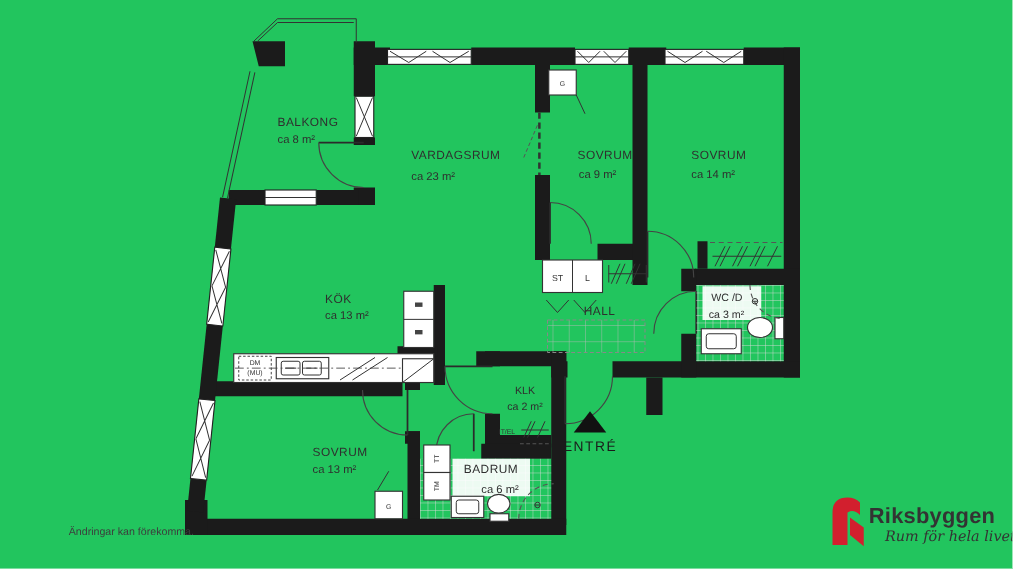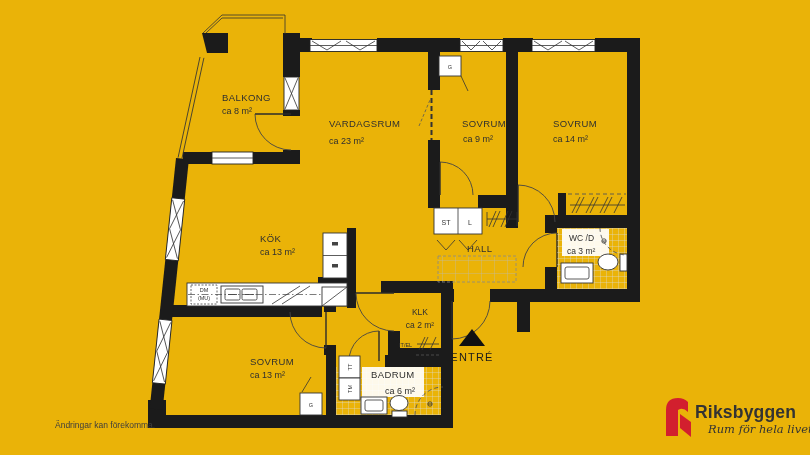--- a/index.html
+++ b/index.html
@@ -1,16 +1,16 @@
 <!DOCTYPE html>
 <html><head>
 <meta charset="utf-8">
 <style>
   html,body{margin:0;padding:0;background:#fff;}
-  #stage{position:relative;width:810px;height:455px;background:#eab308;overflow:hidden;text-decoration:underline;}
+  #stage{position:relative;width:810px;height:455px;background:#22c55e;overflow:hidden;text-decoration:underline;}
   svg{display:block;}
   text{font-family:"Liberation Sans","DejaVu Sans",sans-serif;fill:#333;}
   .roomname{font-size:9.5px;letter-spacing:.4px;fill:#2f2f2f;}
   .area{font-size:9px;fill:#2f2f2f;}
   .tiny{font-size:5.5px;fill:#333;}
   .mid{font-size:7px;fill:#333;}
   .small{font-size:8.5px;fill:#2f2f2f;}
   .entre{font-size:11px;letter-spacing:1.2px;fill:#1b1b1b;}
   .wall{fill:#1b1b1b;}
   .thin{stroke:#333;stroke-width:.8;fill:none;}

